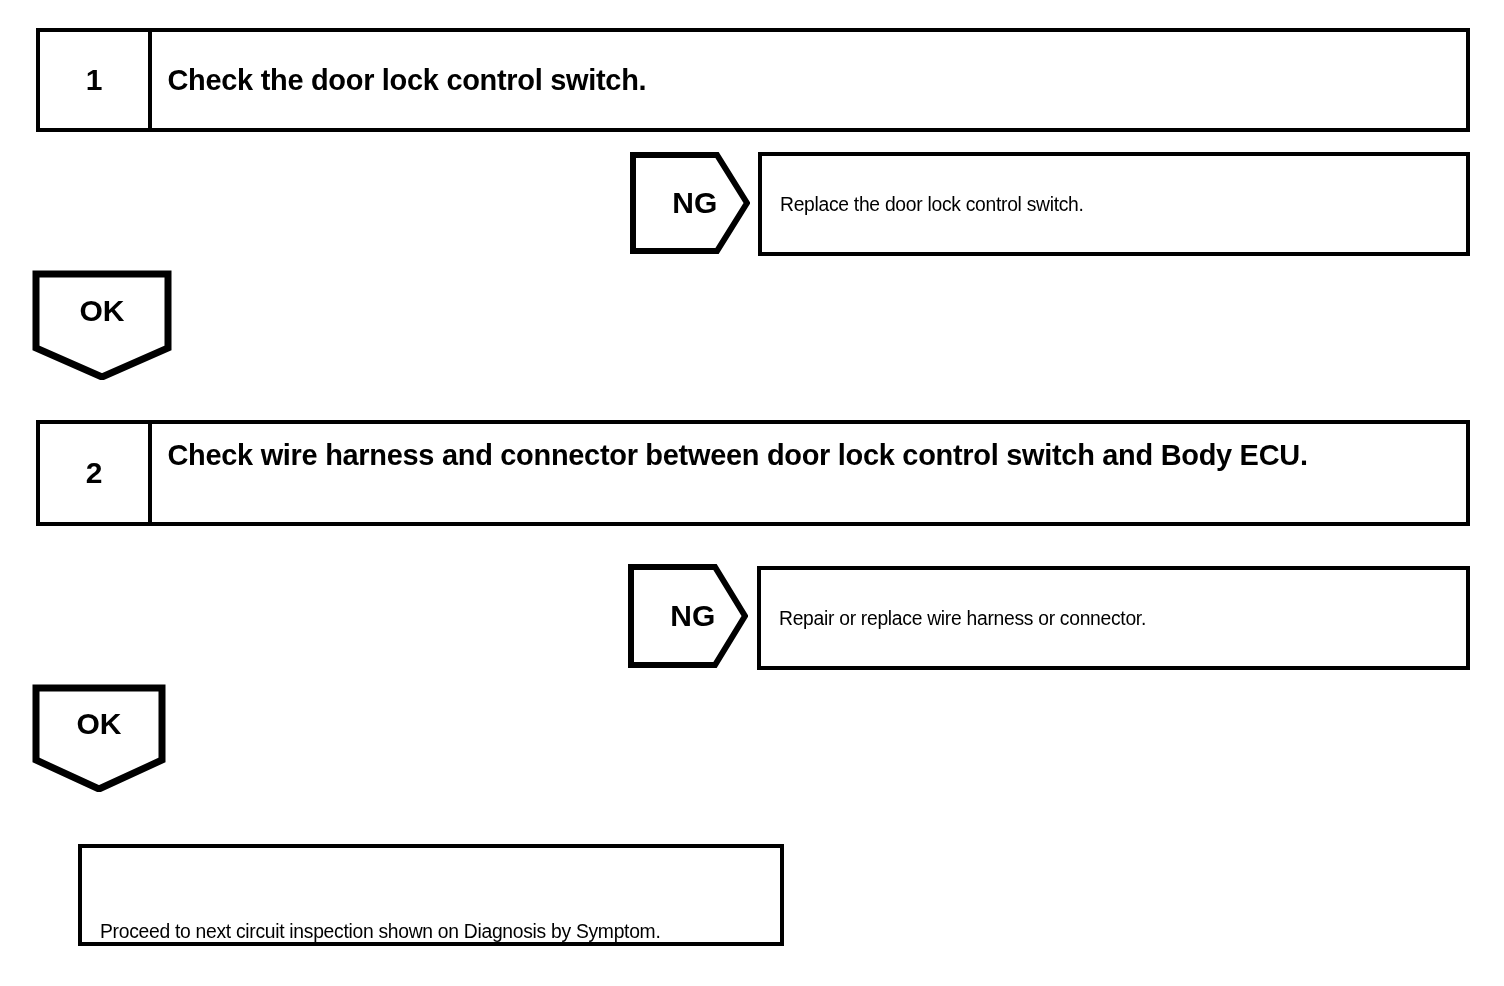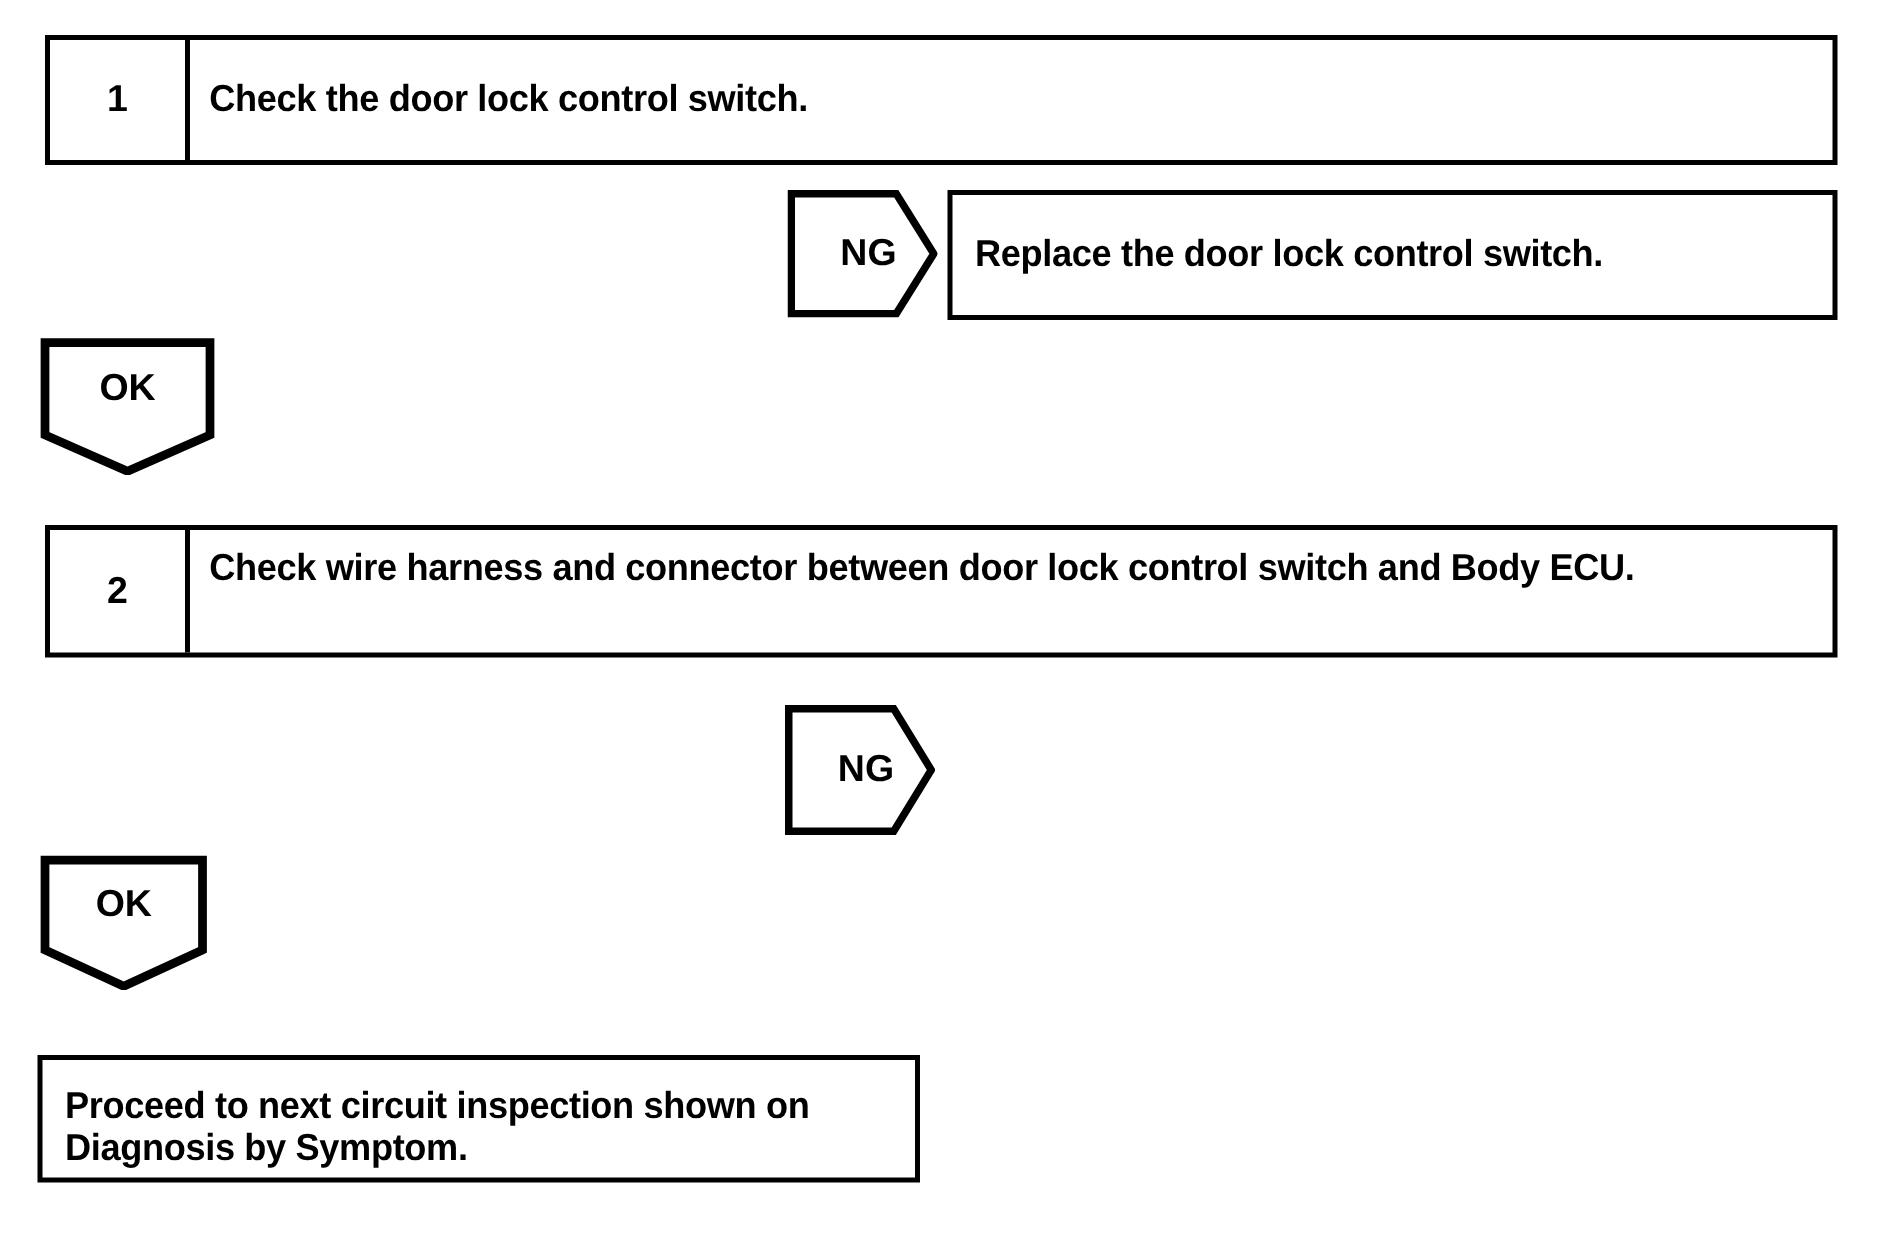--- a/index.html
+++ b/index.html
@@ -59,28 +59,29 @@
   
   .result-box {
     position: absolute;
     box-sizing: border-box;
     border: 4px solid #000;
     background: #fff;
     display: flex;
     align-items: center;
     padding-left: 18px;
     padding-right: 4px;
-    font-size: 30px;
-    font-weight: bold;
+    font-size: 20px;
+    font-weight: normal;
     line-height: 1.12;
     letter-spacing: -0.3px;
   }
   .result-box.two-line {
-    align-items: center;
+    align-items: flex-end;
     padding-top: 14px;
+    margin-left: 48px;
   }
   .result-box .inner {
     transform: scaleX(0.965);
     transform-origin: left center;
   }
 
   
   .ng-arrow {
     position: absolute;
   }
@@ -160,20 +161,23 @@
     <div class="step-text two-line">Check wire harness and connector between door lock control switch and Body ECU.</div>
   </div>
 
   <div class="ng-arrow" style="left:628px; top:564px; width:120px; height:104px;">
     <svg viewBox="0 0 120 104" preserveAspectRatio="none" aria-hidden="true">
       <path d="M 3 3 L 87 3 L 117 52 L 87 101 L 3 101 Z" fill="#ffffff" stroke="#000000" stroke-width="6" stroke-linejoin="miter"></path>
     </svg>
     <div class="arrow-label">NG</div>
   </div>
 
+  <div class="result-box" style="left:757px; top:566px; width:713px; height:104px;">
+    <span class="inner">Repair or replace wire harness or connector.</span>
+  </div>
 
   <div class="ok-arrow" style="left:32px; top:684px; width:134px; height:108px;">
     <svg viewBox="0 0 134 108" preserveAspectRatio="none" aria-hidden="true">
       <path d="M 4 4 L 130 4 L 130 76 L 67 105 L 4 76 Z" fill="#ffffff" stroke="#000000" stroke-width="7" stroke-linejoin="miter"></path>
     </svg>
     <div class="arrow-label">OK</div>
   </div>
 
   <div class="result-box two-line" style="left:30px; top:844px; width:706px; height:102px;">
     <span class="inner">Proceed to next circuit inspection shown on Diagnosis by Symptom.</span>

